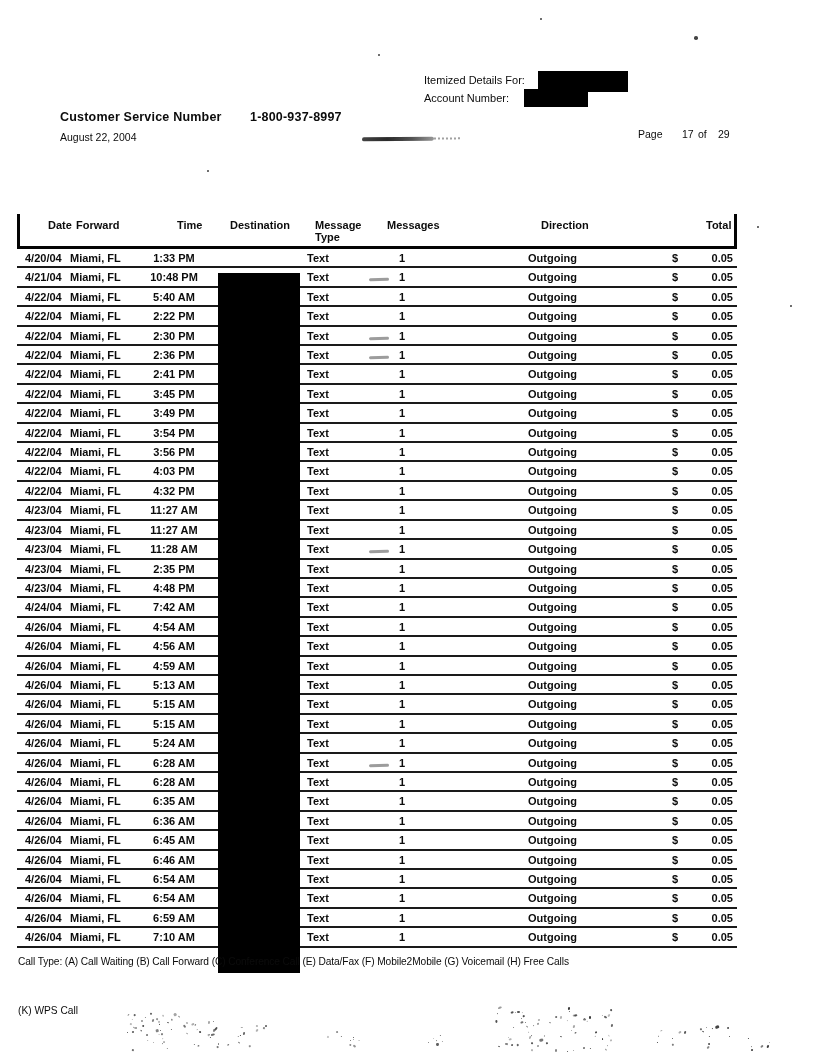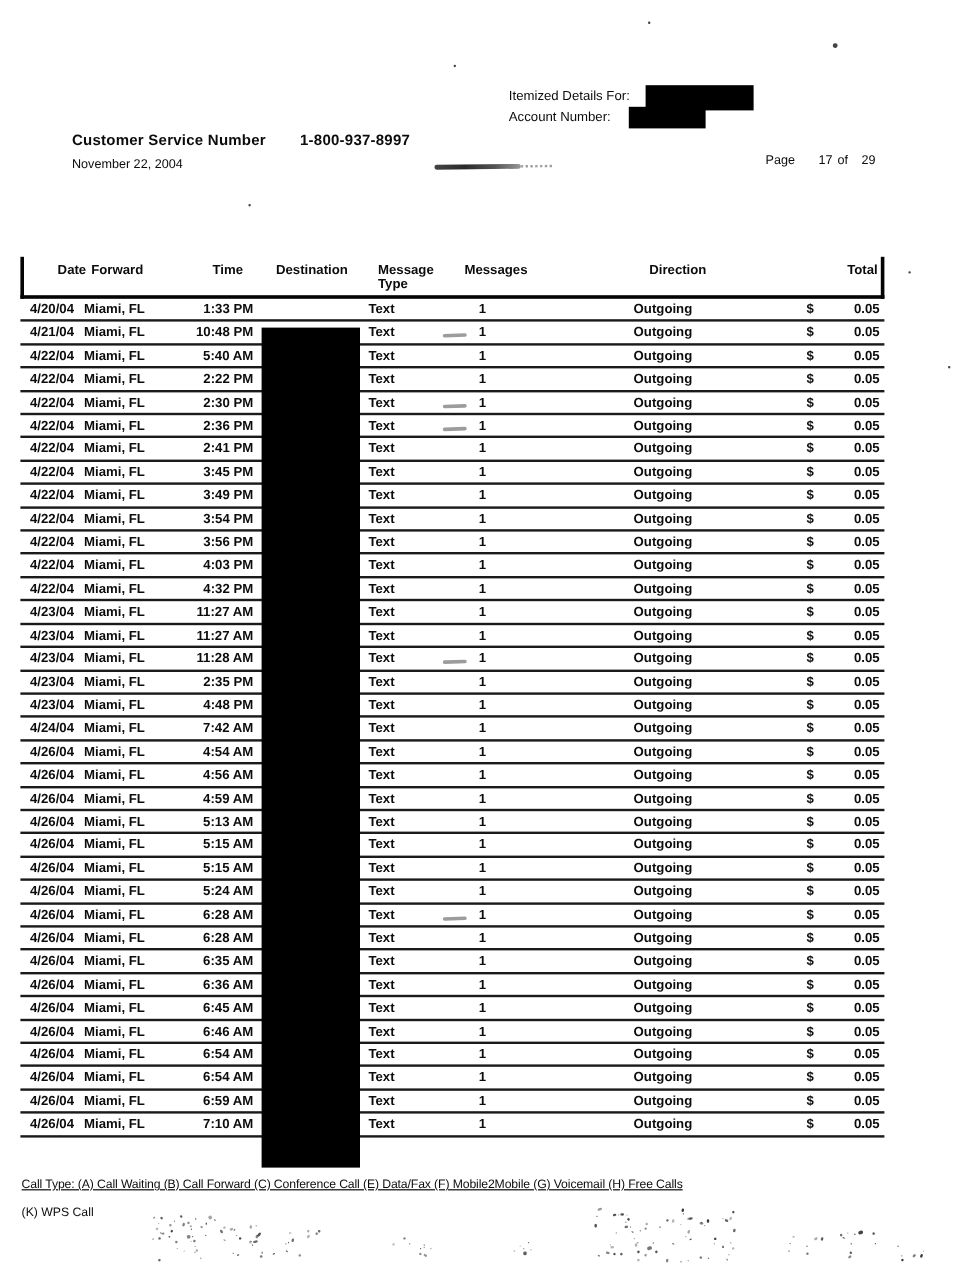--- a/index.html
+++ b/index.html
@@ -34,49 +34,49 @@
   .header-box{box-sizing:border-box;position:relative;height:35px;
     border-left:3px solid #040404;border-right:3px solid #040404;border-bottom:3px solid #040404;}
   .h{position:absolute;top:5px;font-size:11px;font-weight:bold;line-height:12px;}
   .h-date{left:4px;padding-left:24px;} .h-service{left:56px;} .h-time{left:157px;} .h-dest{left:210px;}
   .h-type{left:295px;width:54px;} .h-msgs{left:367px;} .h-dir{left:521px;} .h-total{left:686px;}
 
   .rows{position:relative;}
   .trow{position:relative;height:17.42px;border-bottom:2px solid #1a1a1a;}
   .trow .c{position:absolute;top:3px;font-size:11px;font-weight:bold;white-space:nowrap;}
   .c-date{left:8px;} .c-service{left:53px;}
-  .c-time{left:120px;width:74px;text-align:right;}
+  .c-time{left:120px;width:74px;text-align:center;}
   .c-type{left:290px;}
   .c-msgs{left:330px;width:58px;text-align:right;}
   .c-dir{left:511px;} .c-cur{left:655px;}
   .c-total{left:674px;width:42px;text-align:right;}
   .smudge-mark{position:absolute;left:352px;top:10px;width:20px;height:3px;background:#4a4a4a;
     opacity:.55;border-radius:2px;transform:rotate(-2deg);}
   .redact-col{position:absolute;left:201px;top:59px;width:82px;height:700px;background:#000;}
 
   
-  .legend{left:18px;top:982px;font-size:10.2px;letter-spacing:-.1px;white-space:nowrap;text-decoration:underline;}
+  .legend{left:18px;top:956px;font-size:10.2px;letter-spacing:-.1px;white-space:nowrap;}
   .wps{left:18px;top:1005px;font-size:10.2px;}
 
   
   .noise i{position:absolute;display:block;background:#232323;border-radius:45%;}
 </style>
 </head>
 <body>
 
 <div class="page">
 
   <div class="abs itemized-label">Itemized Details For:</div>
   <div class="abs account-label">Account Number:</div>
   <div class="redact r1"></div>
   <div class="redact r2"></div>
 
   <div class="abs cs-label">Customer Service Number</div>
   <div class="abs cs-number">1-800-937-8997</div>
-  <div class="abs stmt-date">November 22, 2004</div>
+  <div class="abs stmt-date">August 22, 2004</div>
   <div class="abs smudge-line"></div>
 
   <div class="abs page-label">Page</div>
   <div class="abs page-num">17</div>
   <div class="abs page-of">of</div>
   <div class="abs page-total">29</div>
 
   <div class="bill-table">
     <div class="header-box">
       <span class="h h-date">Date</span>

